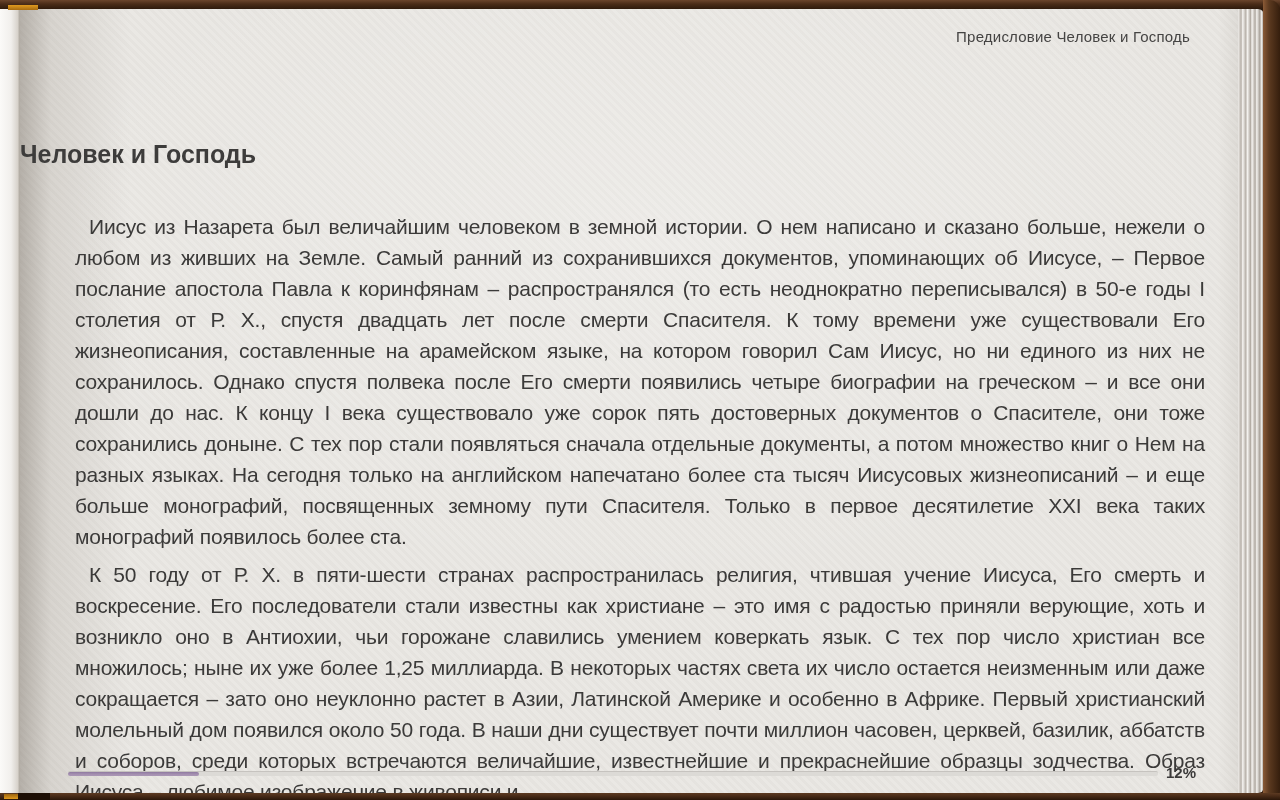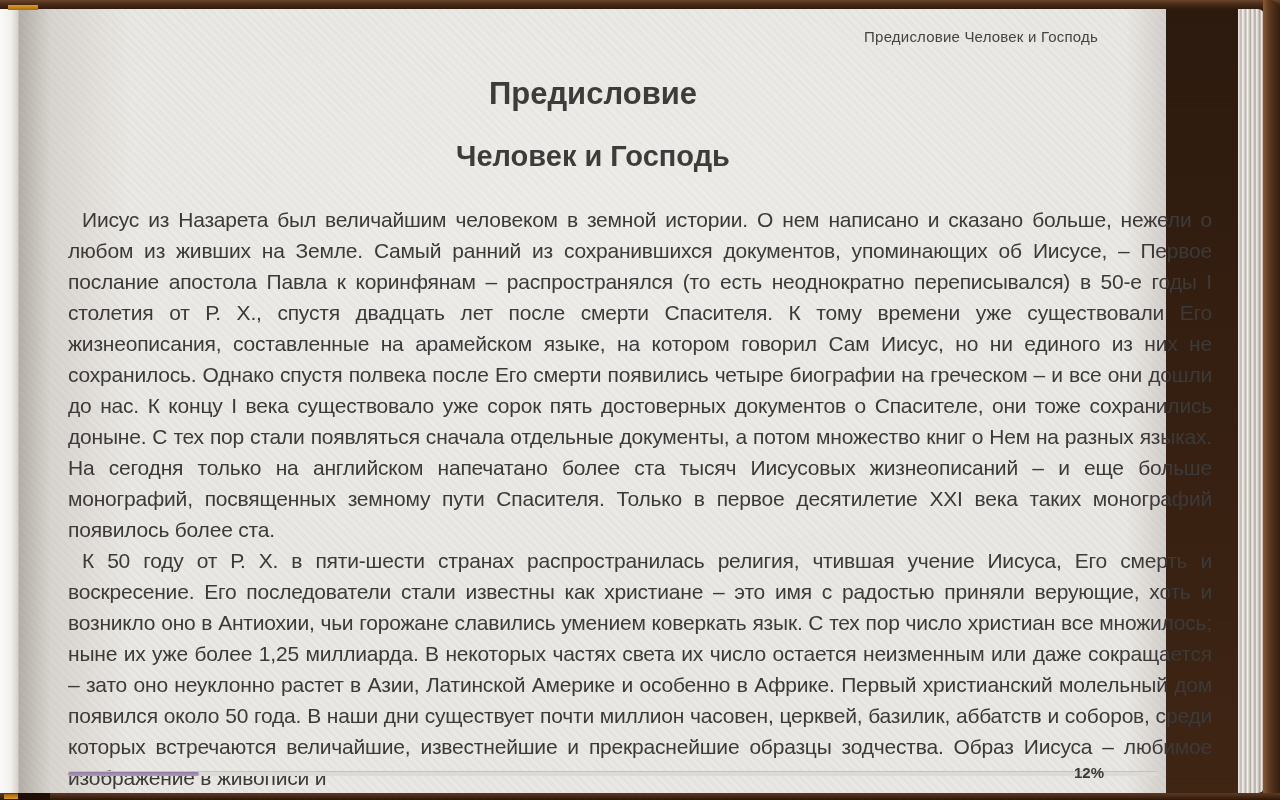--- a/index.html
+++ b/index.html
@@ -55,21 +55,21 @@
 
   
   .prev-page {
     position: absolute; left: 0; top: 9px; width: 20px; height: 784px;
     background: linear-gradient(90deg, #fbfaf8 0%, #f1efec 55%, #d8d3cc 88%, #aaa49b 100%);
     z-index: 5;
   }
 
   
   .page {
-    position: absolute; left: 20px; top: 9px; width: 1146px; height: 784px;
+    position: absolute; left: 20px; top: 9px; width: 1238px; height: 784px;
     background:
       radial-gradient(ellipse 900px 500px at 50% 30%, rgba(255,255,255,0.20), rgba(255,255,255,0) 70%),
       repeating-linear-gradient(45deg, rgba(255,255,255,0.05) 0 3px, rgba(120,110,100,0.03) 3px 6px),
       #e9e7e3;
     z-index: 4;
   }
   .spine-shadow {
     position: absolute; left: 0; top: 0; width: 110px; height: 100%;
     background: linear-gradient(90deg, rgba(96,86,74,0.38) 0%, rgba(120,110,98,0.16) 28%, rgba(130,120,108,0.0) 100%);
     pointer-events: none;
@@ -84,28 +84,28 @@
   .chapter-header {
     position: absolute; top: 19px; right: 68px;
     font-size: 15px; color: #454443; letter-spacing: 0.2px;
   }
   .title {
     position: absolute; top: 67px; left: 0; width: 100%;
     text-align: center; font-size: 31px; font-weight: bold; color: #3d3c3b;
   }
   .subtitle {
     position: absolute; top: 131px; left: 0; width: 100%;
-    text-align: center; font-size: 29px; font-weight: bold; color: #3d3c3b;
+    text-align: left; font-size: 25px; font-weight: bold; color: #3d3c3b;
   }
   .body-text {
     position: absolute; top: 195px; left: 48px; width: 1144px;
     font-size: 21px; line-height: 31px; color: #3b3a39;
     text-align: justify; letter-spacing: -0.2px;
   }
-  .body-text p { text-indent: 14px; margin: 0; }
+  .body-text p { text-indent: 14px; margin: 7px; }
 
   
   .progress-track {
     position: absolute; left: 48px; bottom: 17px; width: 1090px; height: 5px;
     background: #dcdad6;
     border-top: 1px solid #c6c3bf;
     border-radius: 2px;
   }
   .progress-fill {
     height: 100%; width: 12%;
@@ -123,21 +123,20 @@
 <div class="cover-top"></div>
 <div class="bookmark-sliver-top"></div>
 <div class="prev-page"></div>
 
 <div class="page">
   <div class="spine-shadow"></div>
   <div class="right-shade"></div>
 
   <div class="chapter-header">Предисловие Человек и Господь</div>
 
-  <h1 class="title">Предисловие</h1>
   <h2 class="subtitle">Человек и Господь</h2>
 
   <div class="body-text">
     <p>Иисус из Назарета был величайшим человеком в земной истории. О нем написано и сказано больше, нежели о любом из живших на Земле. Самый ранний из сохранившихся документов, упоминающих об Иисусе, – Первое послание апостола Павла к коринфянам – распространялся (то есть неоднократно переписывался) в 50-е годы I столетия от Р. Х., спустя двадцать лет после смерти Спасителя. К тому времени уже существовали Его жизнеописания, составленные на арамейском языке, на котором говорил Сам Иисус, но ни единого из них не сохранилось. Однако спустя полвека после Его смерти появились четыре биографии на греческом – и все они дошли до нас. К концу I века существовало уже сорок пять достоверных документов о Спасителе, они тоже сохранились доныне. С тех пор стали появляться сначала отдельные документы, а потом множество книг о Нем на разных языках. На сегодня только на английском напечатано более ста тысяч Иисусовых жизнеописаний – и еще больше монографий, посвященных земному пути Спасителя. Только в первое десятилетие XXI века таких монографий появилось более ста.</p>
     <p>К 50 году от Р. Х. в пяти-шести странах распространилась религия, чтившая учение Иисуса, Его смерть и воскресение. Его последователи стали известны как христиане – это имя с радостью приняли верующие, хоть и возникло оно в Антиохии, чьи горожане славились умением коверкать язык. С тех пор число христиан все множилось; ныне их уже более 1,25 миллиарда. В некоторых частях света их число остается неизменным или даже сокращается – зато оно неуклонно растет в Азии, Латинской Америке и особенно в Африке. Первый христианский молельный дом появился около 50 года. В наши дни существует почти миллион часовен, церквей, базилик, аббатств и соборов, среди которых встречаются величайшие, известнейшие и прекраснейшие образцы зодчества. Образ Иисуса – любимое изображение в живописи и</p>
   </div>
 
   <div class="progress-track">
     <div class="progress-fill" style="width: 12%;"></div>
   </div>

